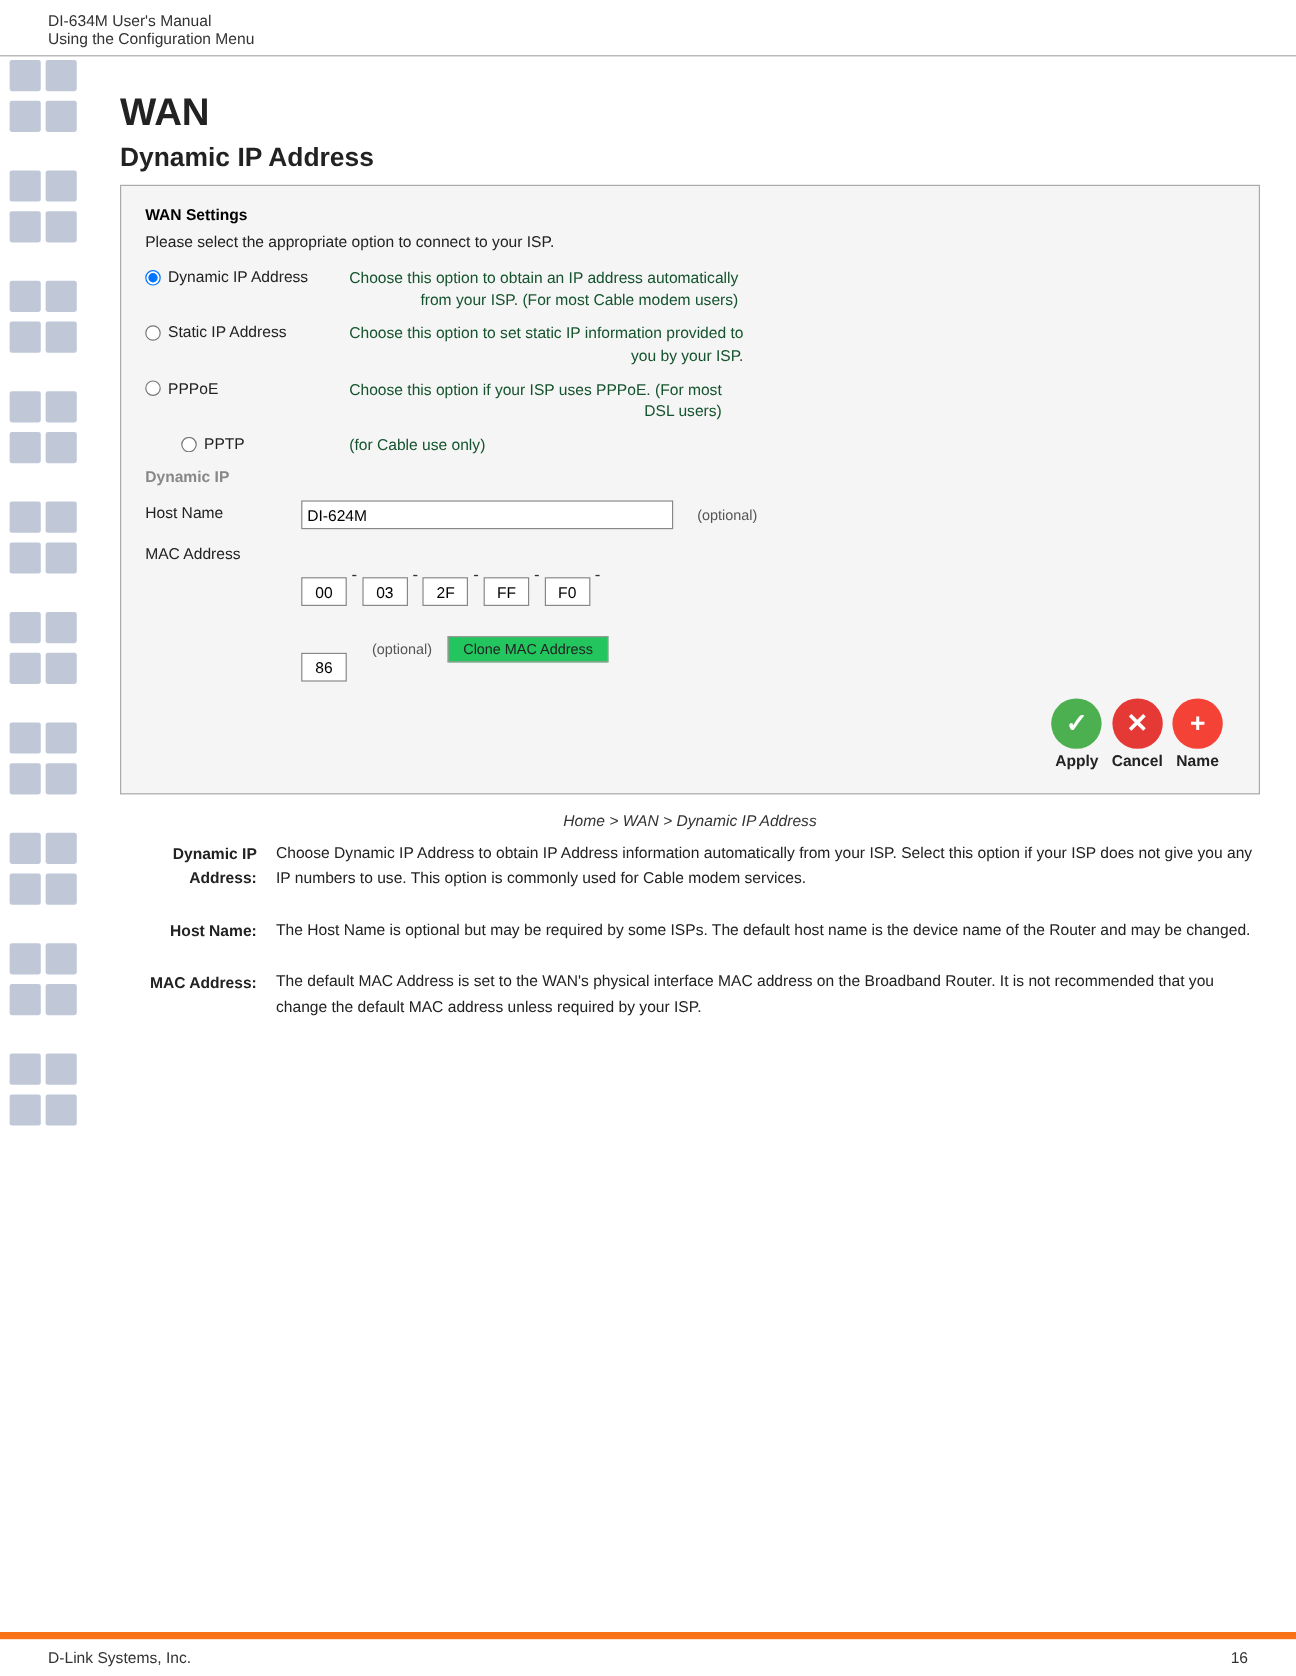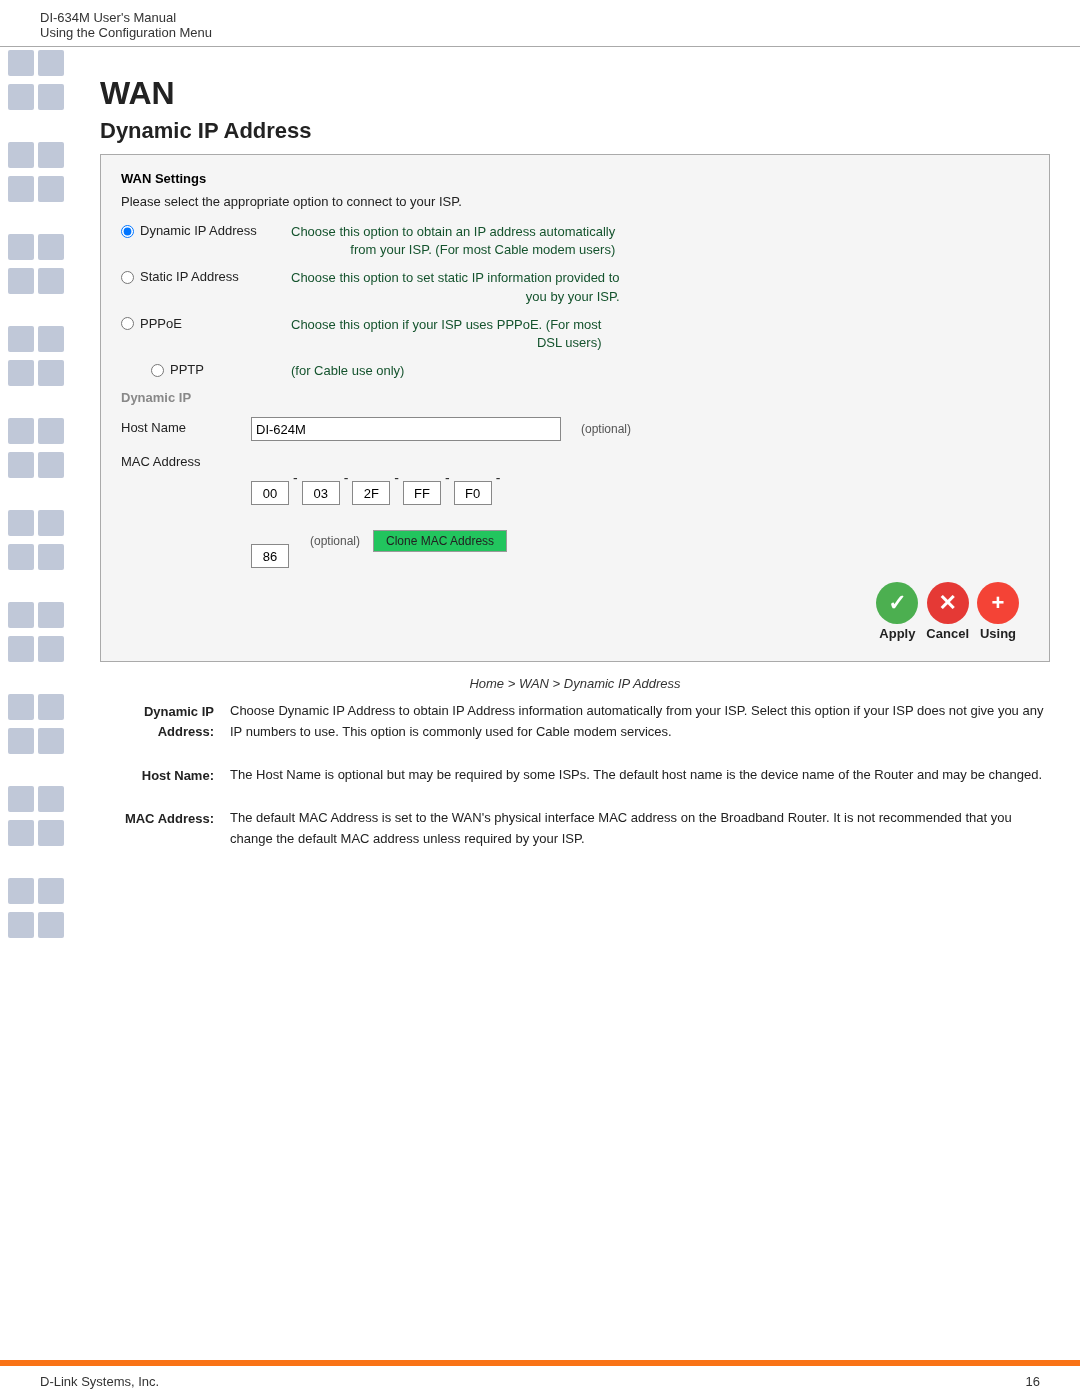--- a/index.html
+++ b/index.html
@@ -475,21 +475,21 @@
       <div class="action-btn">
         <div class="action-btn-circle apply-circle">✓</div>
         <span class="action-label">Apply</span>
       </div>
       <div class="action-btn">
         <div class="action-btn-circle cancel-circle">✕</div>
         <span class="action-label">Cancel</span>
       </div>
       <div class="action-btn">
         <div class="action-btn-circle help-circle">+</div>
-        <span class="action-label">Using</span>
+        <span class="action-label">Name</span>
       </div>
     </div>
   </div>
 
   <div class="breadcrumb">Home &gt; WAN &gt; Dynamic IP Address</div>
 
   <div class="desc-section">
 
     <div class="desc-row">
       <div class="desc-term">Dynamic IP<br>Address:</div>

